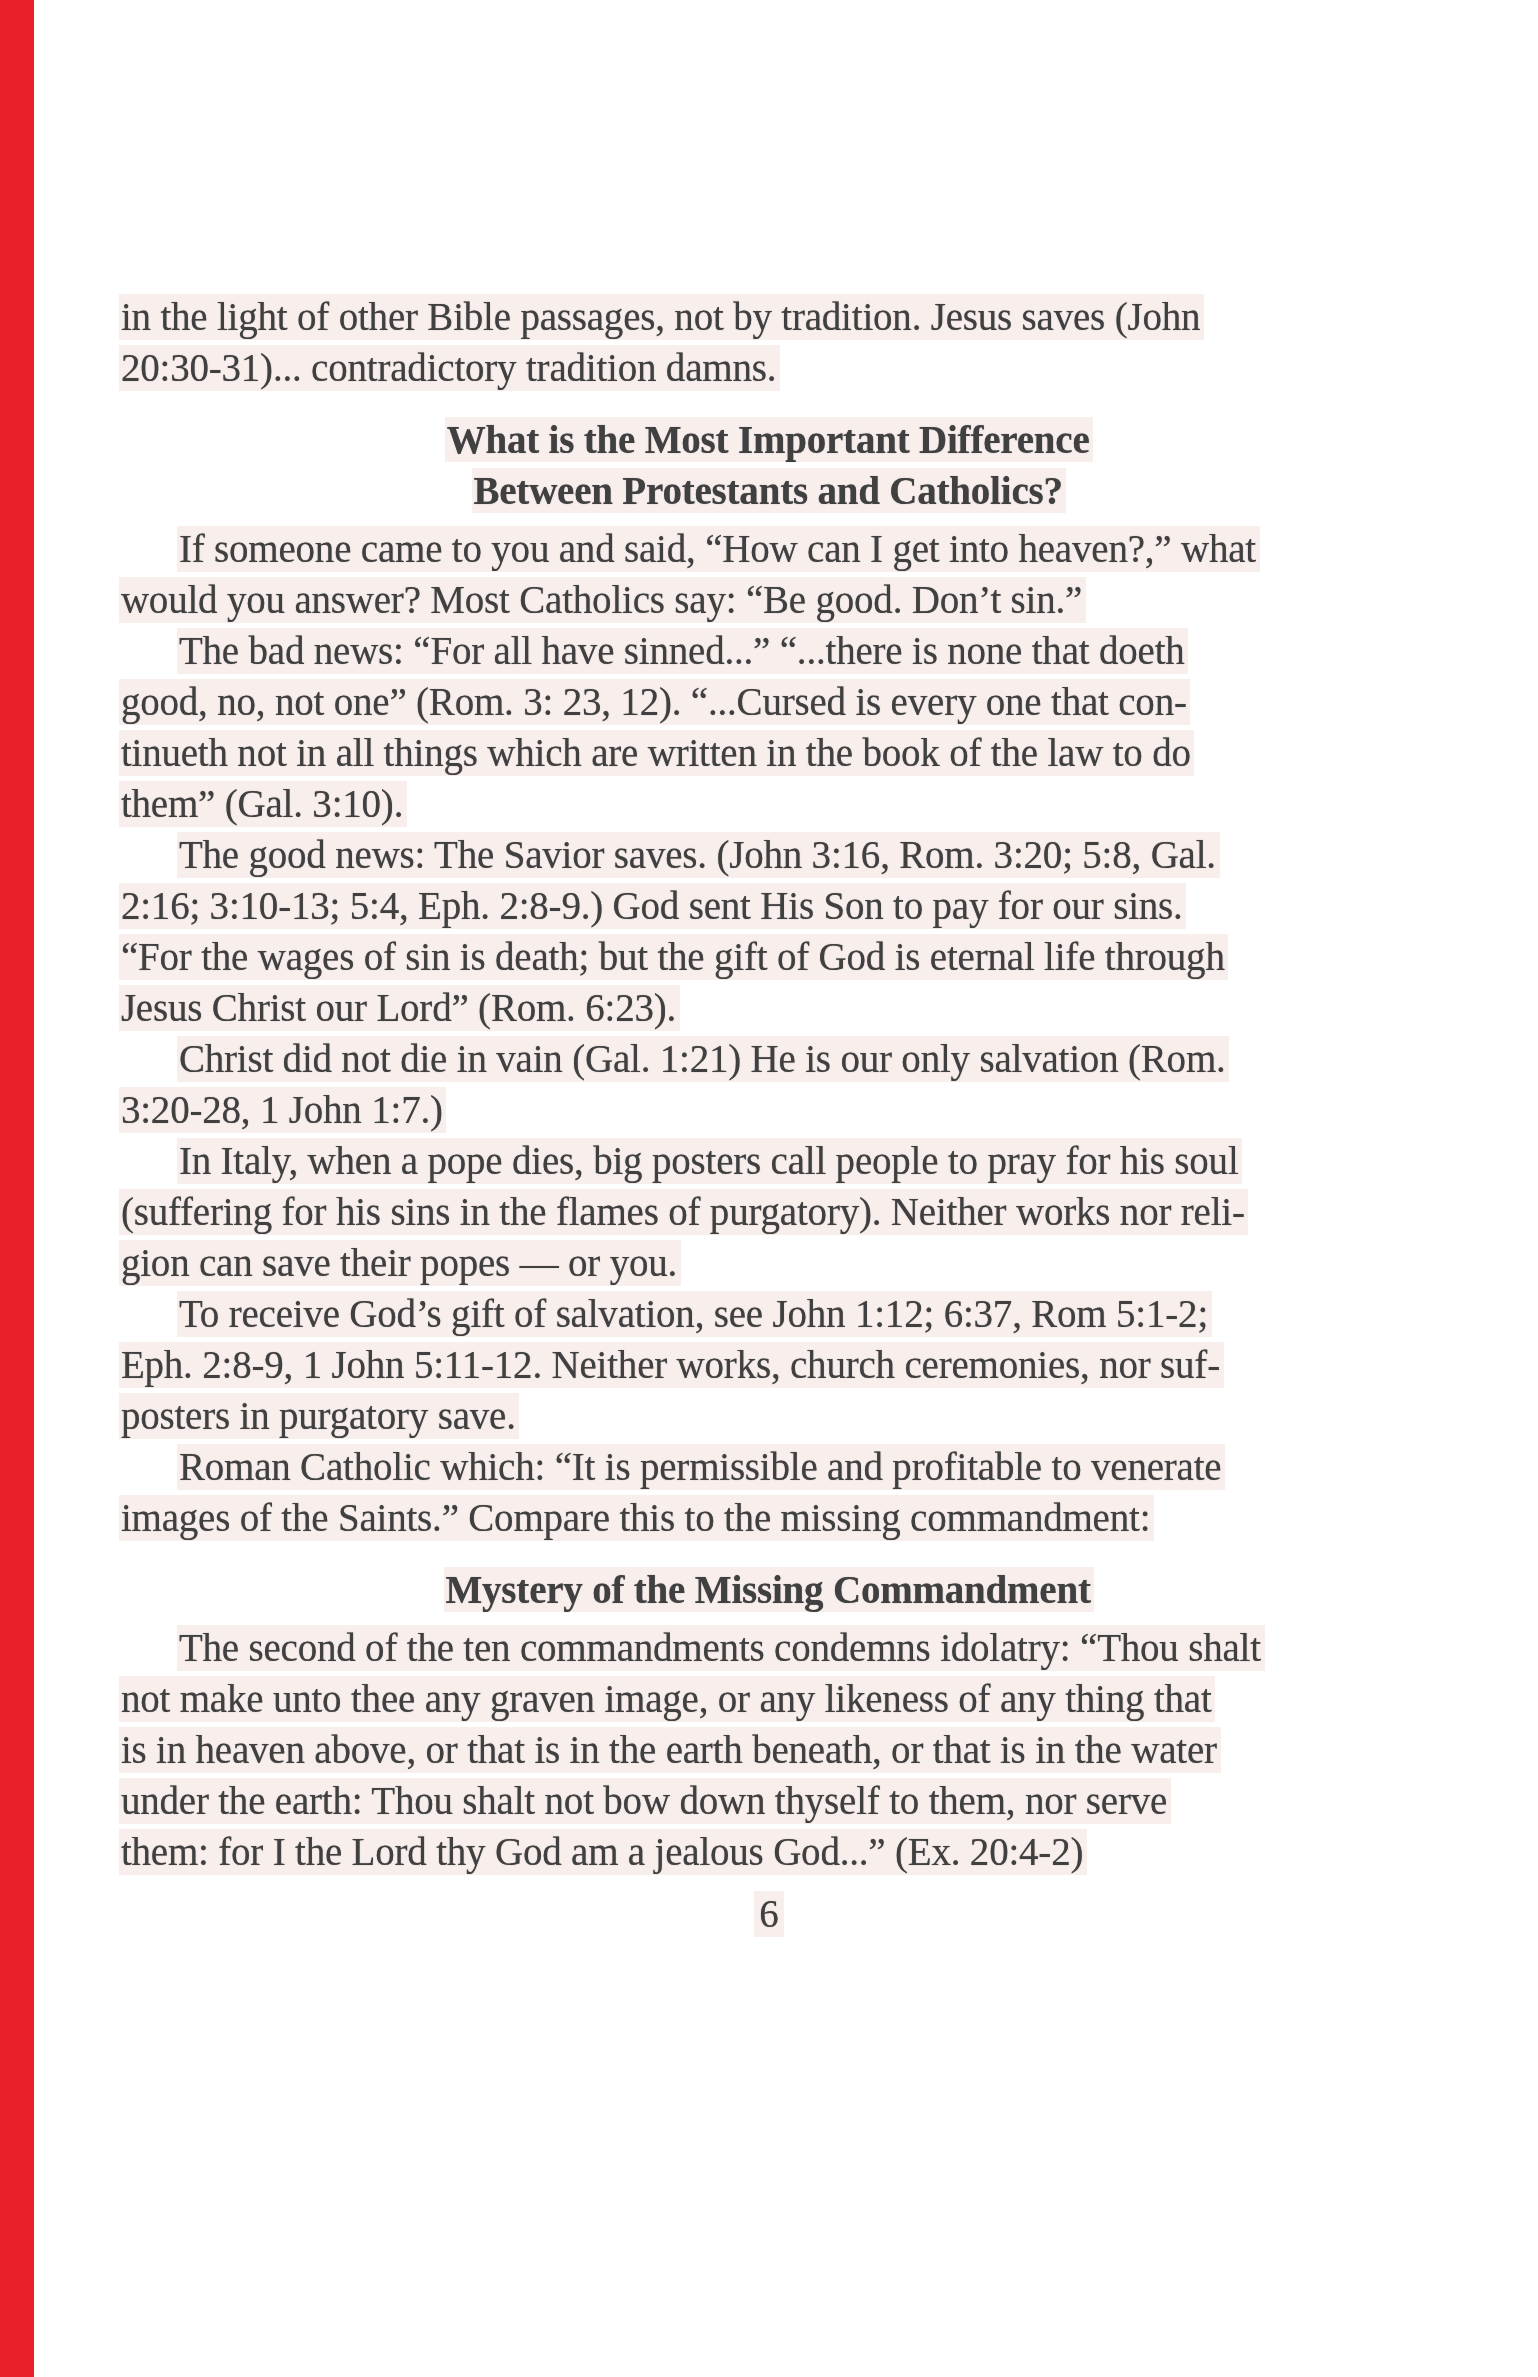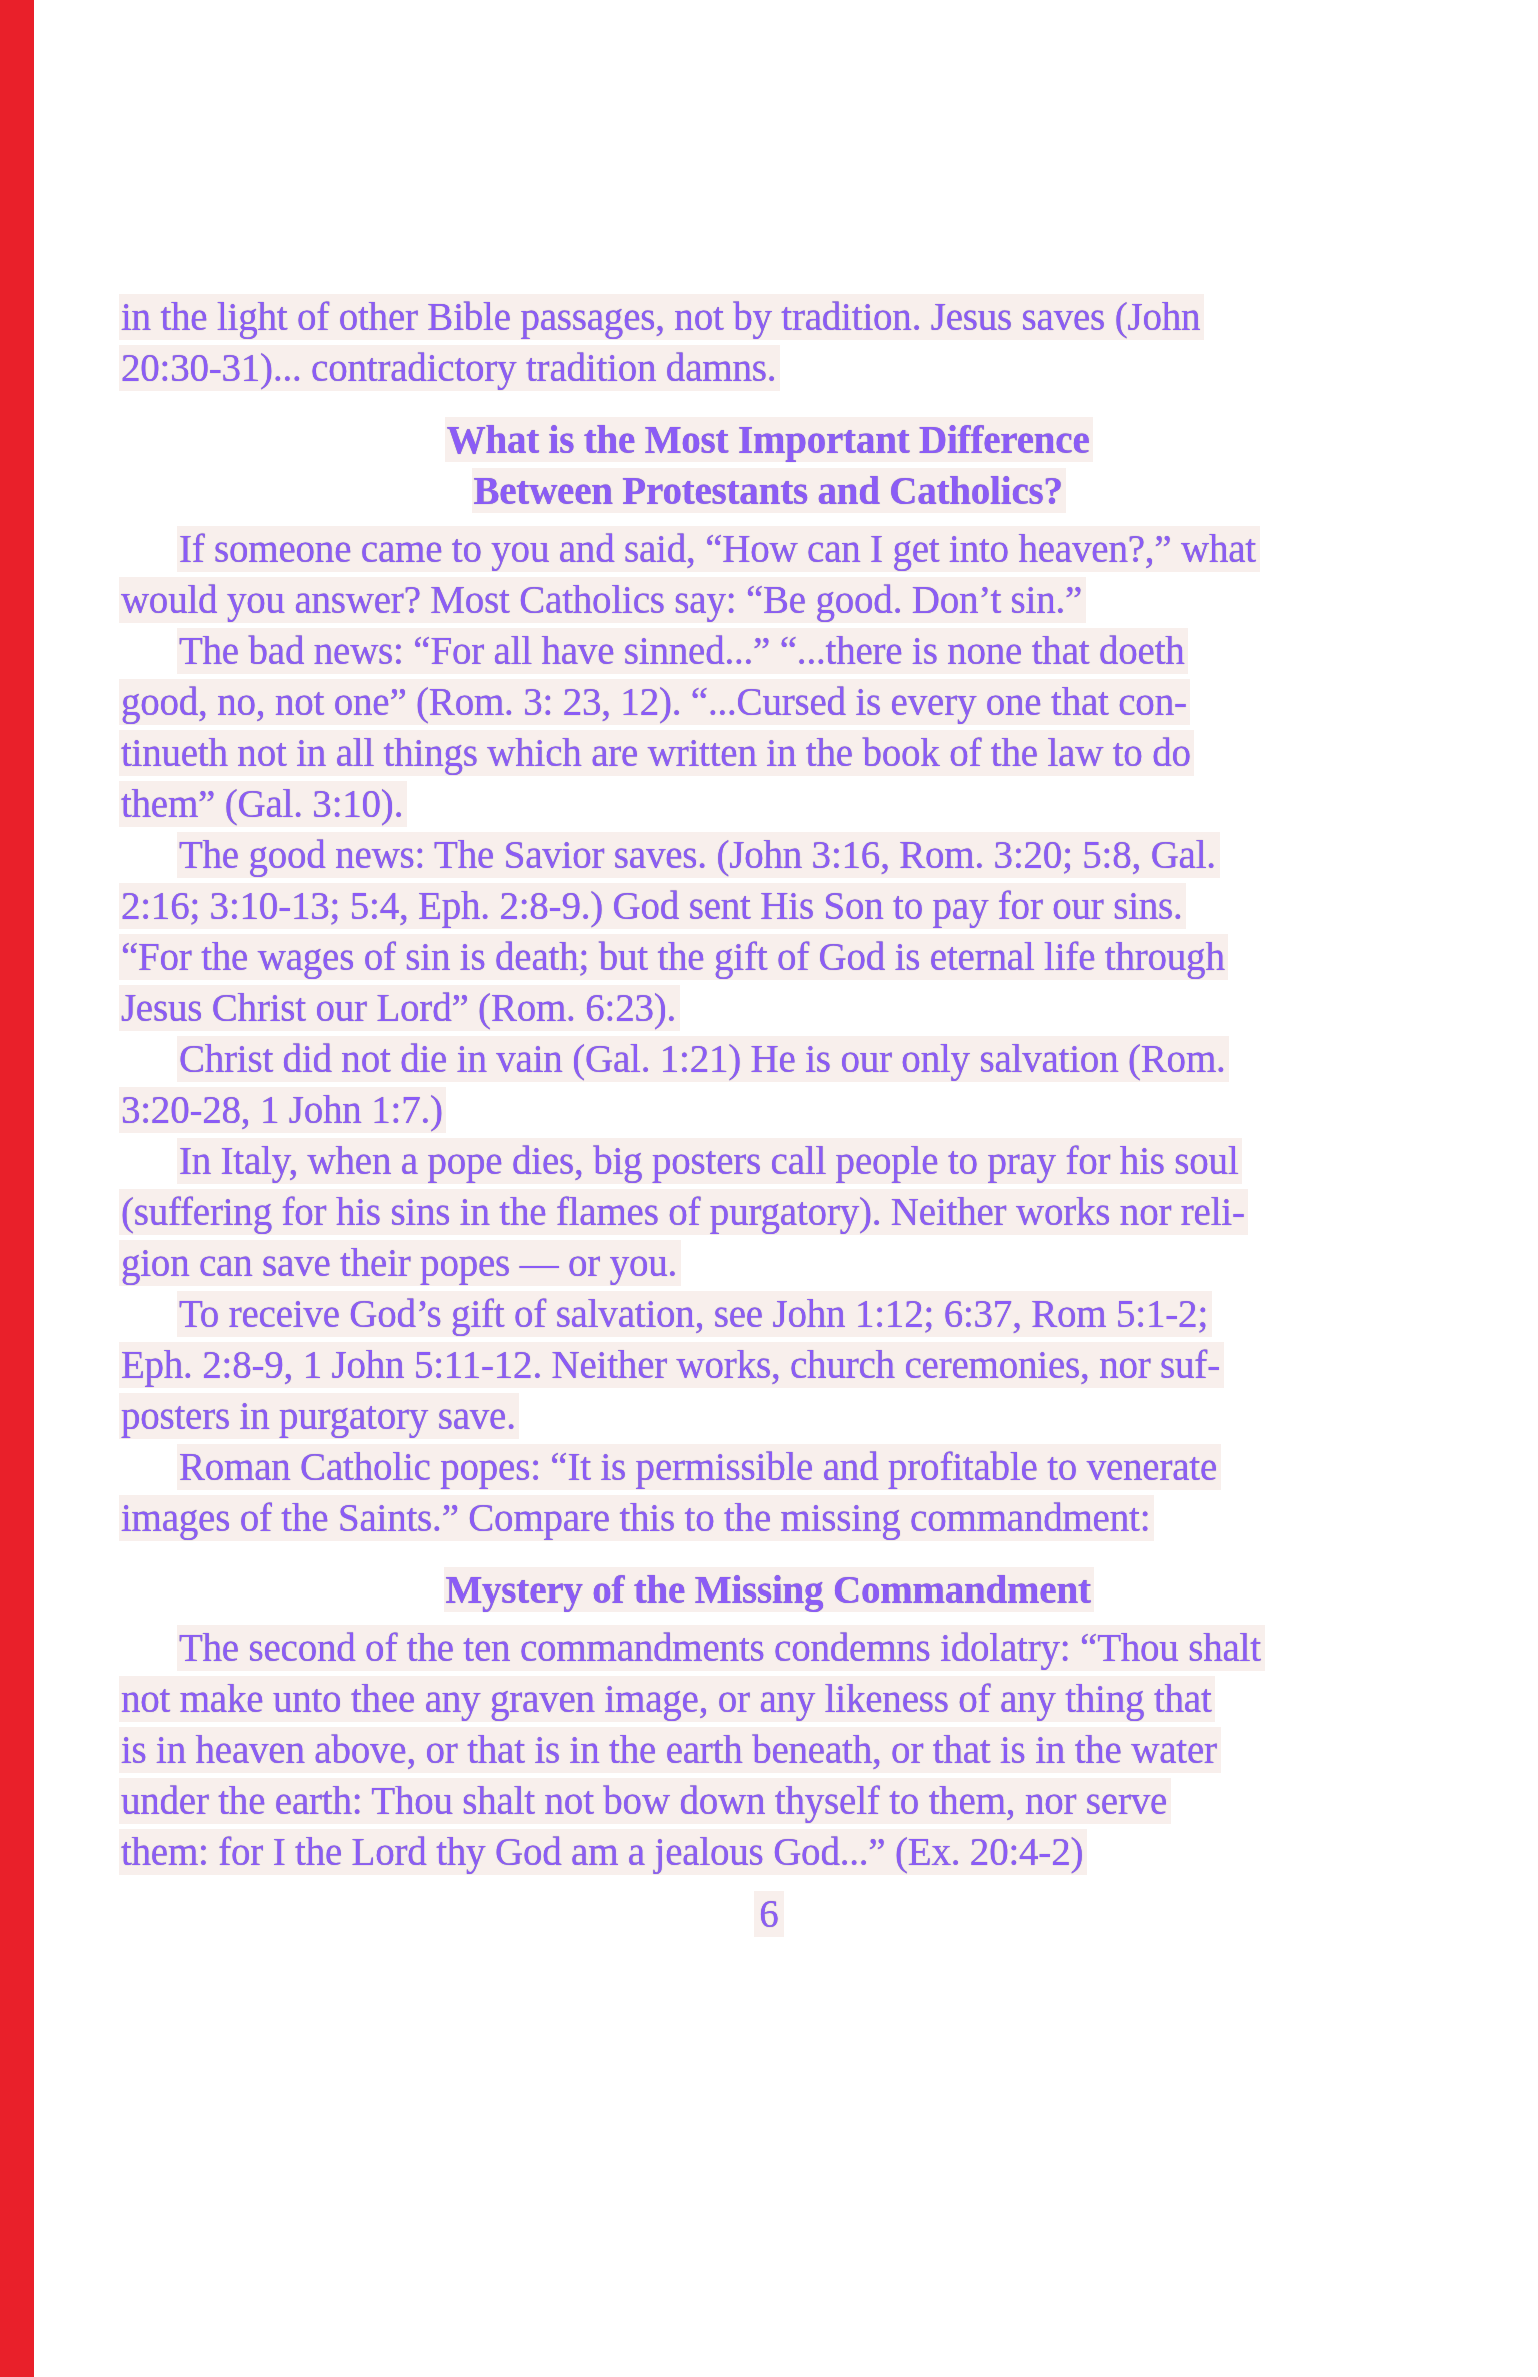--- a/index.html
+++ b/index.html
@@ -57,21 +57,21 @@
     background: rgba(243, 226, 220, 0.55);
     padding: 0.9px 5.6px 1.9px 5.6px;
   }
   b { font-weight: normal; }
 </style>
 </head>
 <body>
 
 <div class="page" style="background: rgb(255, 255, 255);">
   <div class="red-stripe" style="background: rgb(233, 32, 42);"></div>
-  <main class="text-column" style="color: #8b5cf6;">
+  <main class="text-column" style="color: #404040;">
     <div>
         <div class="para">
           <div class="line"><span class="ink"><span>in the light of other Bible passages, not by tradition. Jesus saves (John</span></span></div>
           <div class="line"><span class="ink"><span>20:30-31)... contradictory tradition damns.</span></span></div>
         </div>
         <div class="heading">
           <div class="line"><span class="ink"><span>What is the Most Important Difference</span></span></div>
           <div class="line"><span class="ink"><span>Between Protestants and Catholics?</span></span></div>
         </div>
         <div class="para">
@@ -98,21 +98,21 @@
           <div class="line indent"><span class="ink"><span>In Italy, when a pope dies, big posters call people to pray for his soul</span></span></div>
           <div class="line"><span class="ink"><span>(suffering for his sins in the flames of purgatory). Neither works nor reli-</span></span></div>
           <div class="line"><span class="ink"><span>gion can save their popes — or you.</span></span></div>
         </div>
         <div class="para">
           <div class="line indent"><span class="ink"><span>To receive God’s gift of salvation, see John 1:12; 6:37, Rom 5:1-2;</span></span></div>
           <div class="line"><span class="ink"><span>Eph. 2:8-9, 1 John 5:11-12. Neither works, church ceremonies, nor suf-</span></span></div>
           <div class="line"><span class="ink"><span>posters in purgatory save.</span></span></div>
         </div>
         <div class="para">
-          <div class="line indent"><span class="ink"><span>Roman Catholic popes: “It is permissible and profitable to venerate</span></span></div>
+          <div class="line indent"><span class="ink"><span>Roman Catholic which: “It is permissible and profitable to venerate</span></span></div>
           <div class="line"><span class="ink"><span>images of the Saints.” Compare this to the missing commandment:</span></span></div>
         </div>
         <div class="heading">
           <div class="line"><span class="ink"><span>Mystery of the Missing Commandment</span></span></div>
         </div>
         <div class="para">
           <div class="line indent"><span class="ink"><span>The second of the ten commandments condemns idolatry: “Thou shalt</span></span></div>
           <div class="line"><span class="ink"><span>not make unto thee any graven image, or any likeness of any thing that</span></span></div>
           <div class="line"><span class="ink"><span>is in heaven above, or that is in the earth beneath, or that is in the water</span></span></div>
           <div class="line"><span class="ink"><span>under the earth: Thou shalt not bow down thyself to them, nor serve</span></span></div>

